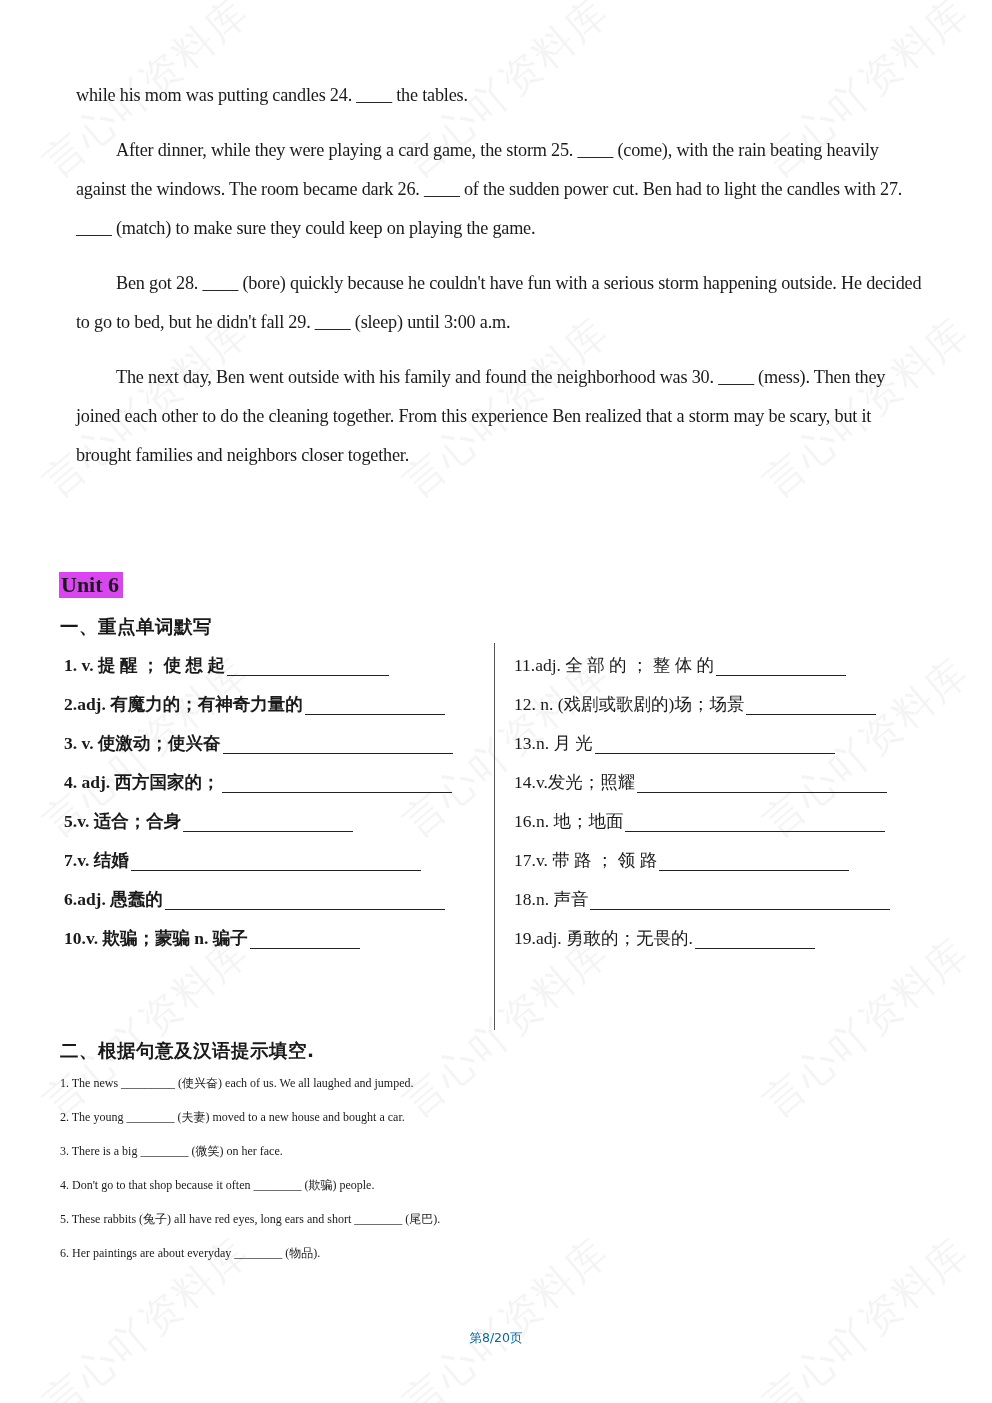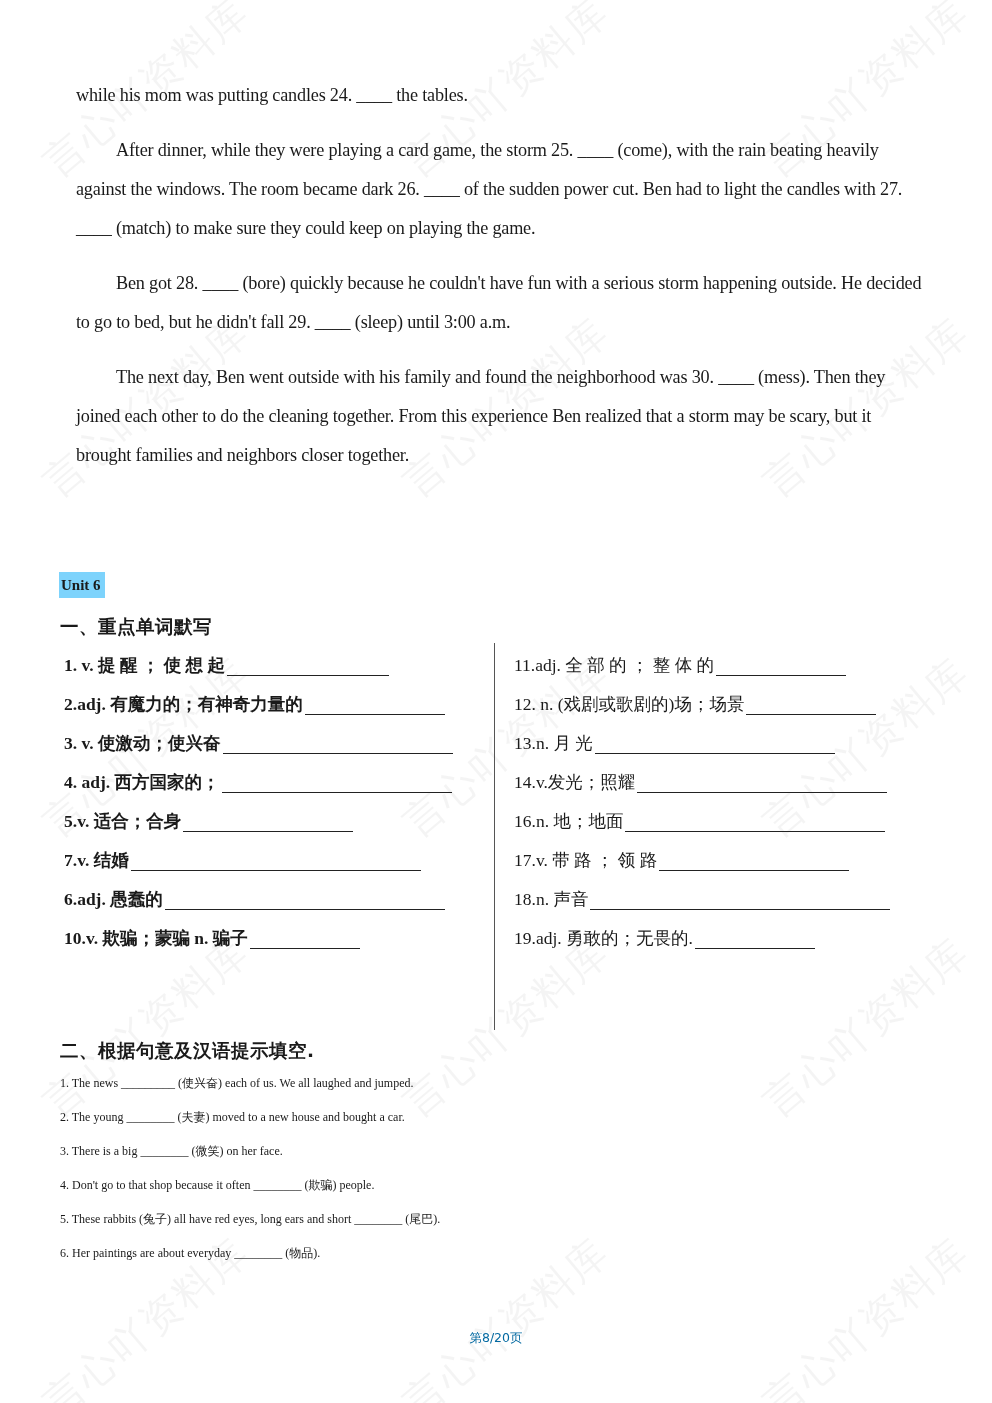--- a/index.html
+++ b/index.html
@@ -15,22 +15,22 @@
       white-space: nowrap; letter-spacing: 2px;
     }
     .content { position: relative; z-index: 1; }
     .para {
       position: absolute; left: 60px; width: 880px;
       font-size: 18.2px; line-height: 39px; letter-spacing: -0.2px;
     }
     .para p { margin: 16px; }
     .indent { text-indent: 40px; }
     .unit-title {
-      position: absolute; left: 59px; top: 572px; background: #7dd3fc;
-      font-weight: bold; font-size: 15px; padding: 2px 4px 2px 2px; line-height: 22px;
+      position: absolute; left: 59px; top: 572px; background: #d946ef;
+      font-weight: bold; font-size: 22px; padding: 2px 4px 2px 2px; line-height: 22px;
     }
     .sec-title {
       position: absolute; left: 60px; font-weight: bold; font-size: 18.5px;
       font-family: "DejaVu Sans", sans-serif; letter-spacing: 0.5px;
     }
     .col { position: absolute; top: 646px; width: 420px; }
     .col.left { left: 64px; font-weight: bold; }
     .col.right { left: 514px; }
     .vocab-row {
       height: 39px; line-height: 39px; font-size: 17.5px; white-space: nowrap;

